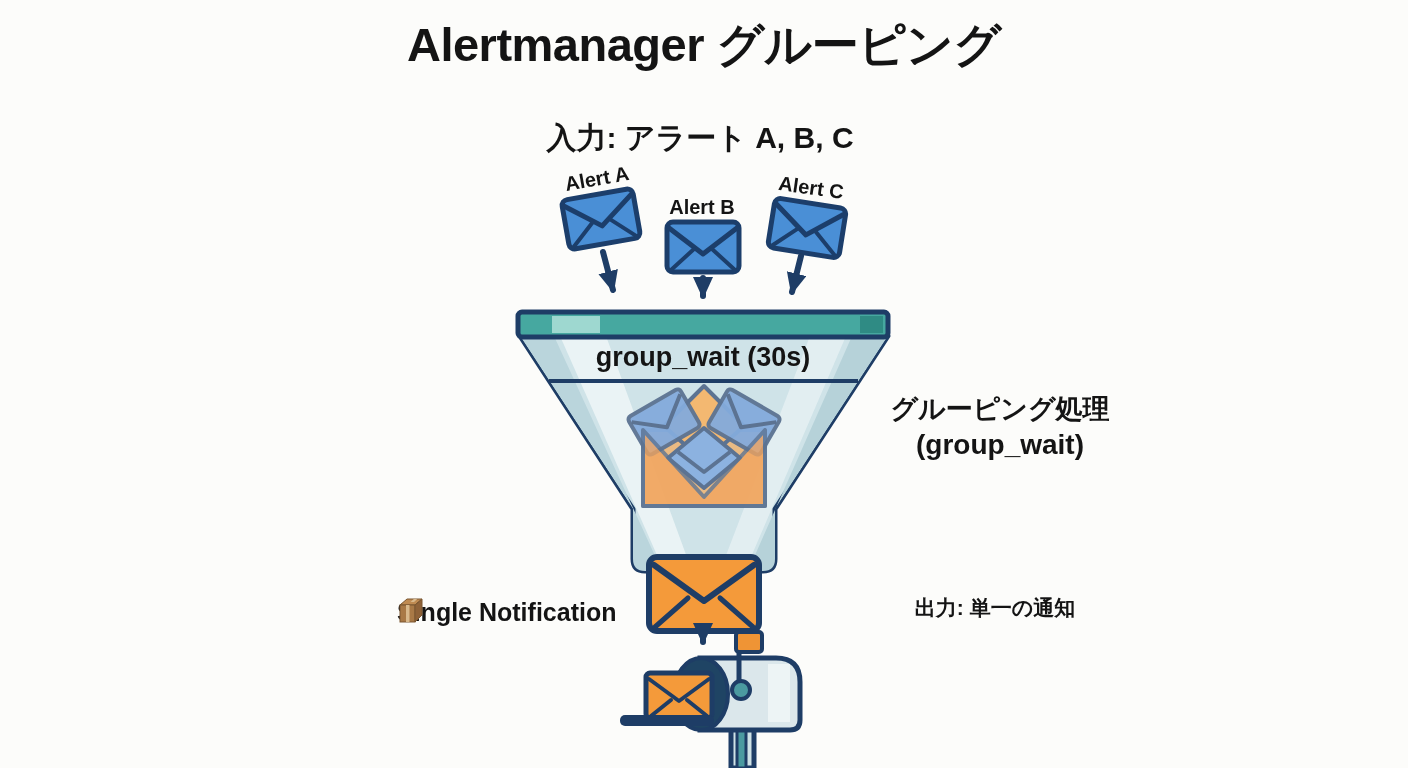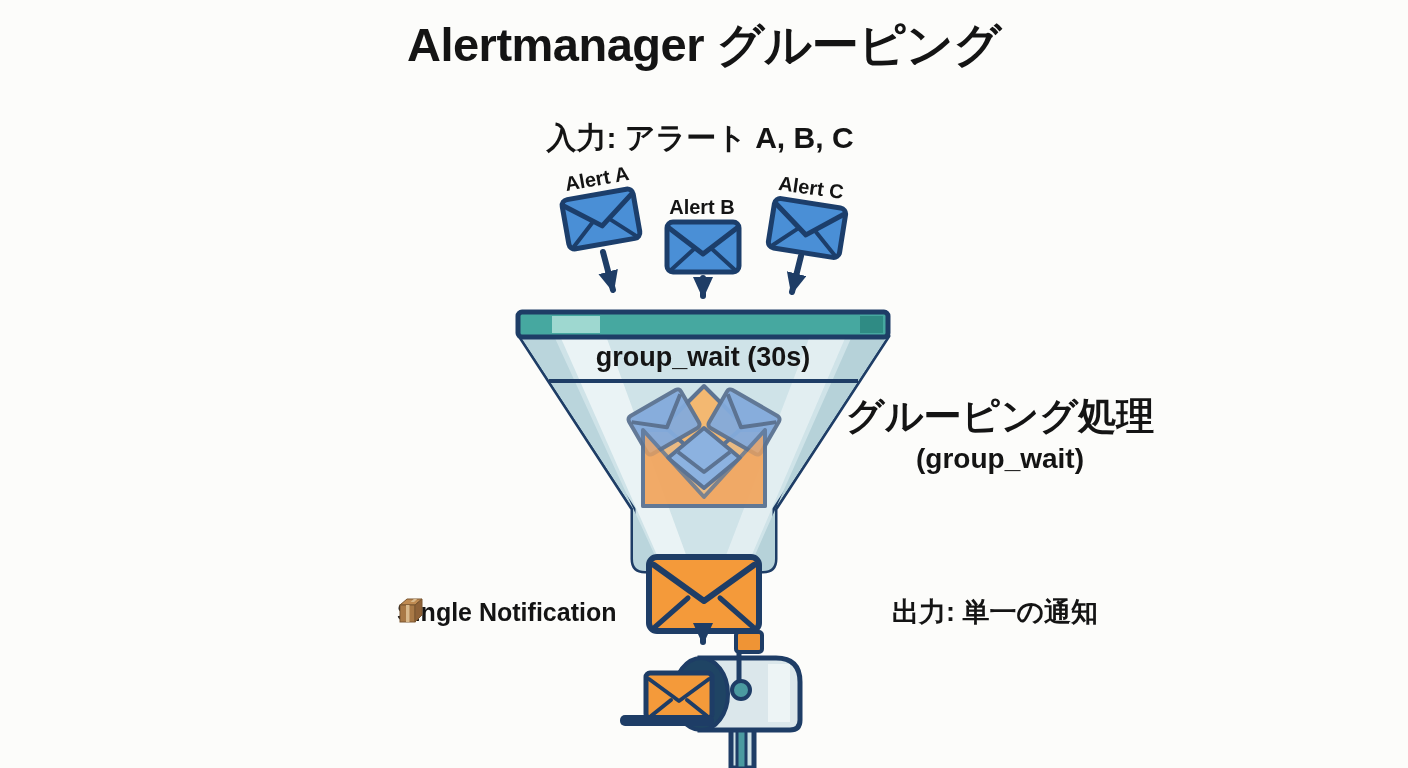--- a/index.html
+++ b/index.html
@@ -26,30 +26,30 @@
     transform:translate(-50%,-50%);
   }
   .funnel-label{
     left:703px;top:342px;transform:translateX(-50%);
     font-size:27px;font-weight:700;
   }
   .process-label{
     left:1000px;top:392px;transform:translateX(-50%);
     text-align:center;font-weight:700;line-height:1.28;
   }
-  .process-label .l1{font-size:38px;}
+  .process-label .l1{font-size:27px;}
   .process-label .l2{font-size:28px;}
   .single-notification{
     left:397px;top:598px;
     display:flex;align-items:center;gap:9px;
     font-size:25px;font-weight:700;
   }
   .output-label{
     left:995px;top:594px;transform:translateX(-50%);
-    font-size:27px;font-weight:700;text-align:right;
+    font-size:21px;font-weight:700;text-align:right;
   }
 </style>
 </head>
 <body>
 
 <div class="stage">
 
   <svg width="1408" height="768" viewBox="0 0 1408 768">
     <defs>
       <marker id="ah" markerUnits="userSpaceOnUse" markerWidth="34" markerHeight="28" refX="19" refY="10" orient="auto">

